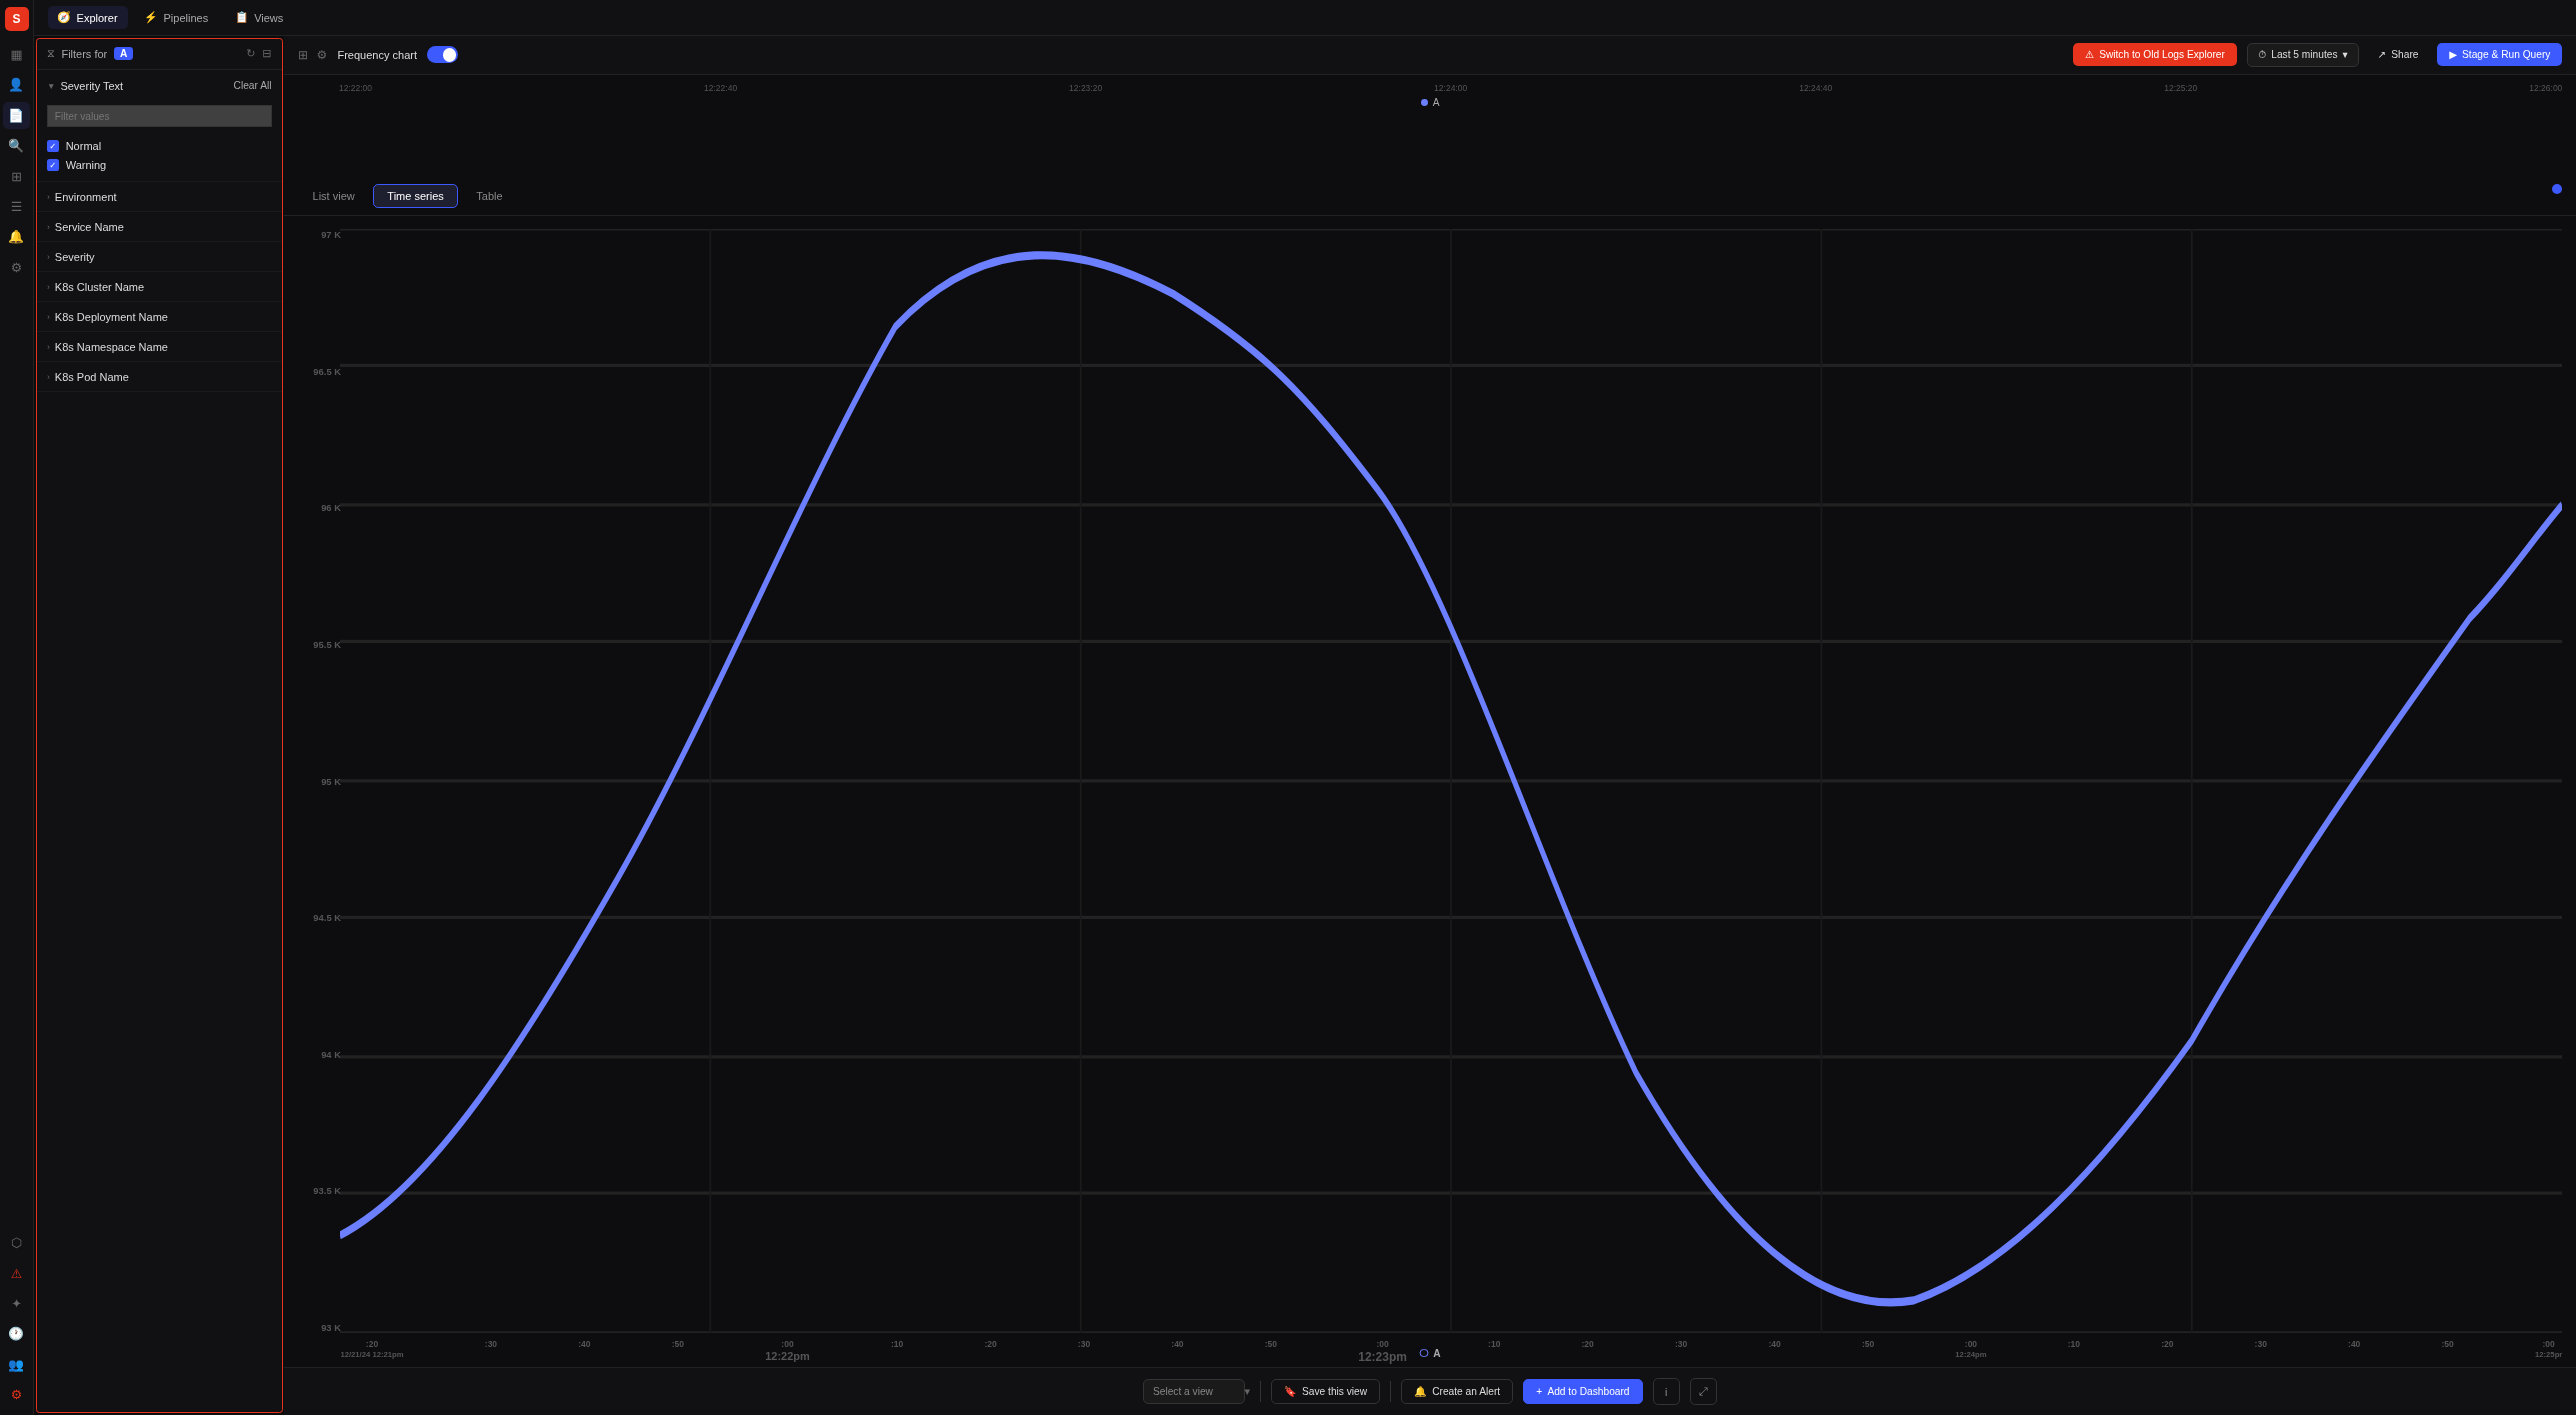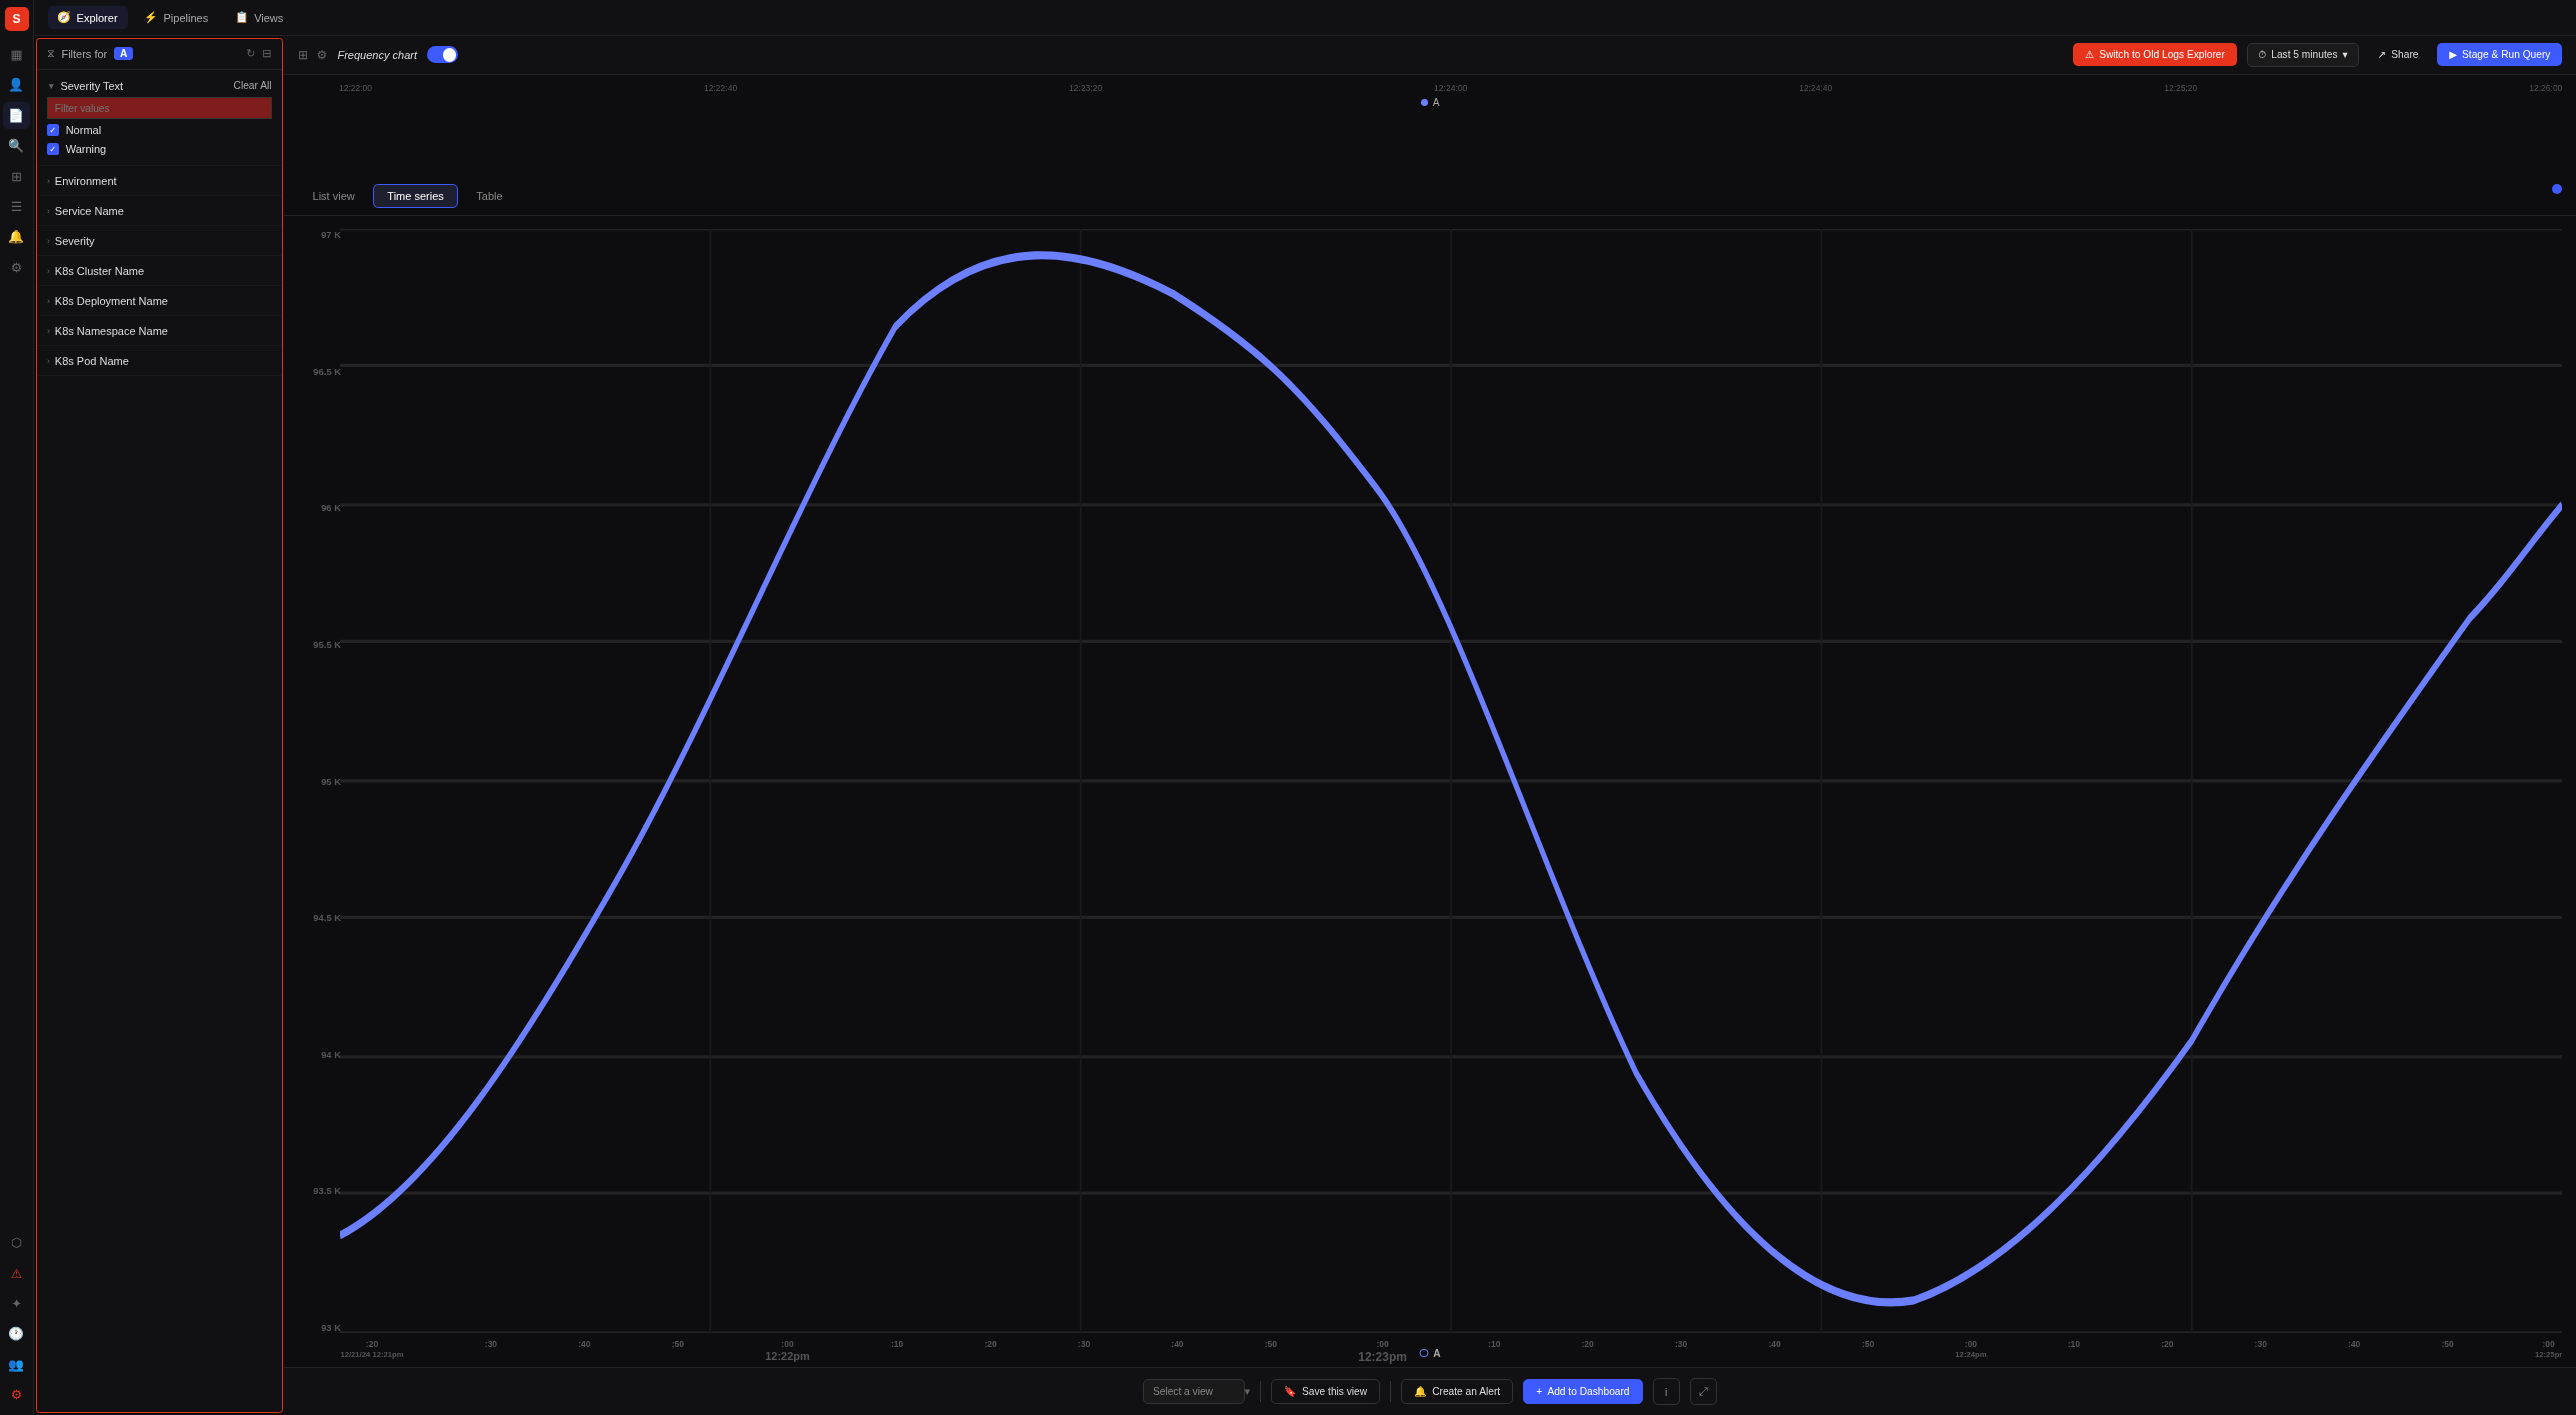--- a/index.html
+++ b/index.html
@@ -151,27 +151,27 @@
     .chevron { color: #666; font-size: 8.5px; }
     .clear-all-btn {
       color: #aaa;
       font-size: 10.2px;
       cursor: pointer;
       background: none;
       border: none;
     }
     .filter-search {
       width: 100%;
-      background: #7f1d1d;
+      background: #404040;
       border: 0.9px solid #333;
       border-radius: 0;
       padding: 4.3px 6.8px;
       color: #999;
       font-size: 10.2px;
-      margin: 2px 0;
+      margin: 10px 0;
       outline: none;
     }
     .filter-item {
       display: flex;
       align-items: center;
       gap: 6.8px;
       padding: 3.4px 0;
       font-size: 11px;
       color: #ddd;
     }
@@ -218,21 +218,20 @@
       flex-shrink: 0;
     }
     .toolbar-icons {
       display: flex;
       gap: 8.5px;
       color: #666;
     }
     .freq-label {
       font-size: 11px;
       color: #ddd;
-      font-style: italic;
     }
     .toggle-switch {
       width: 31px;
       height: 17px;
       background: #3d5afe;
       border-radius: 8.5px;
       position: relative;
       cursor: pointer;
     }
     .toggle-switch::after {

